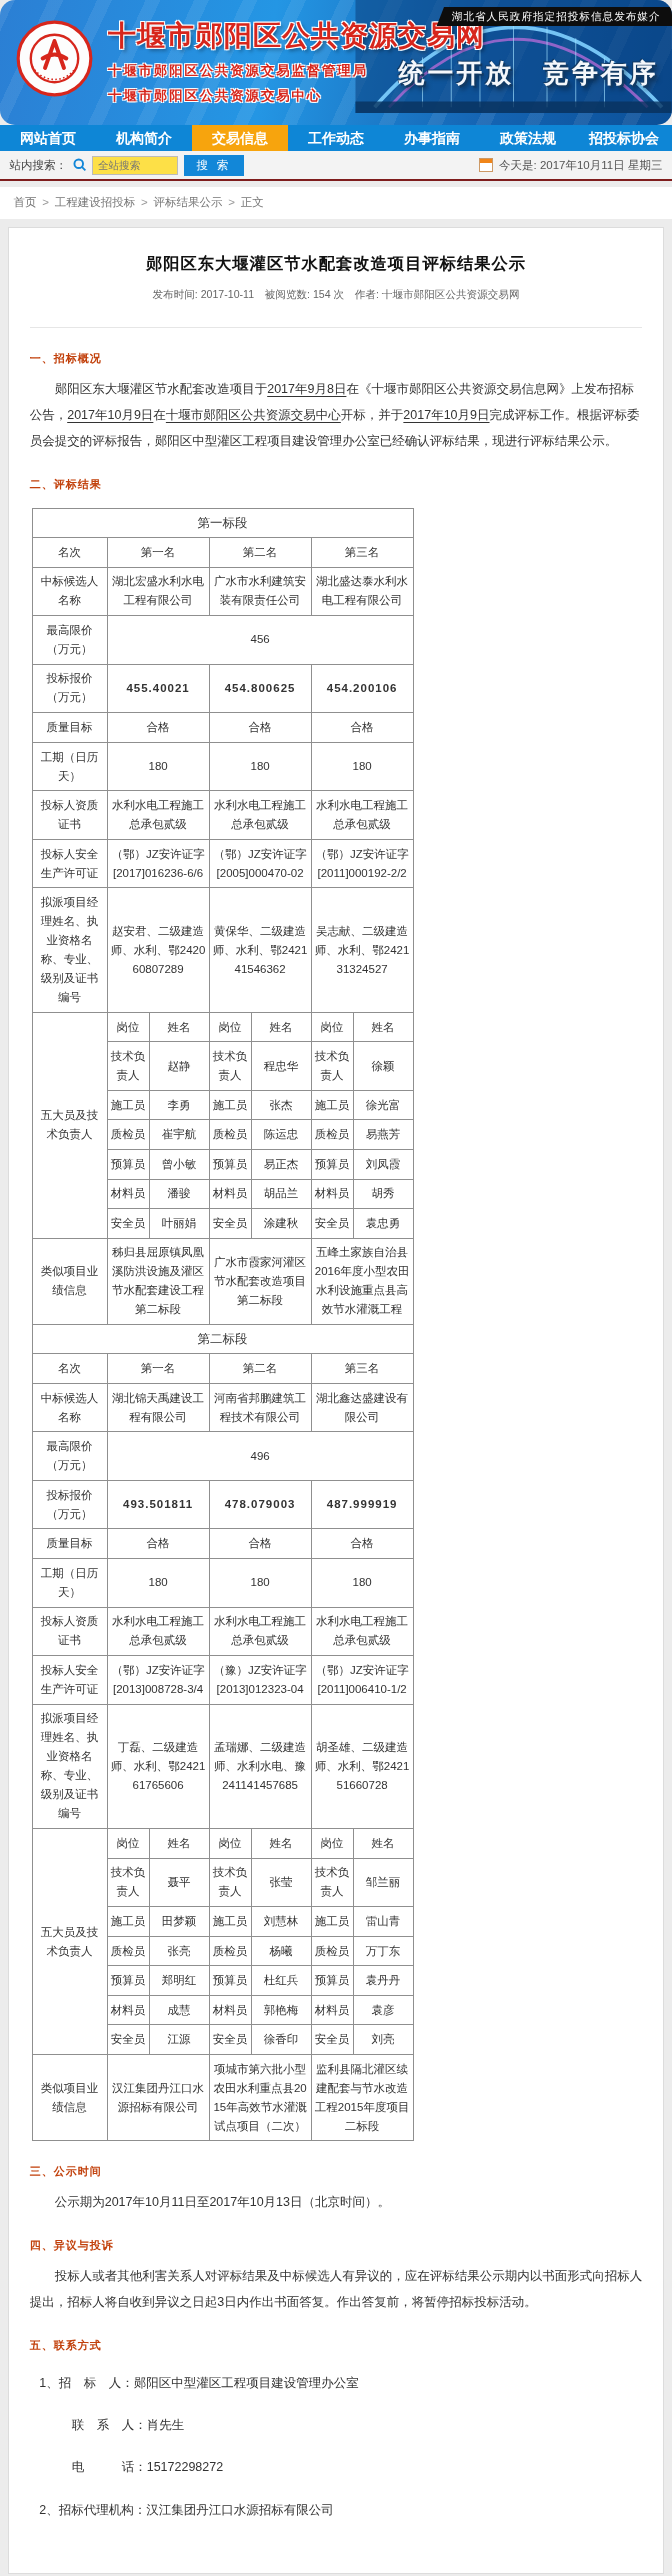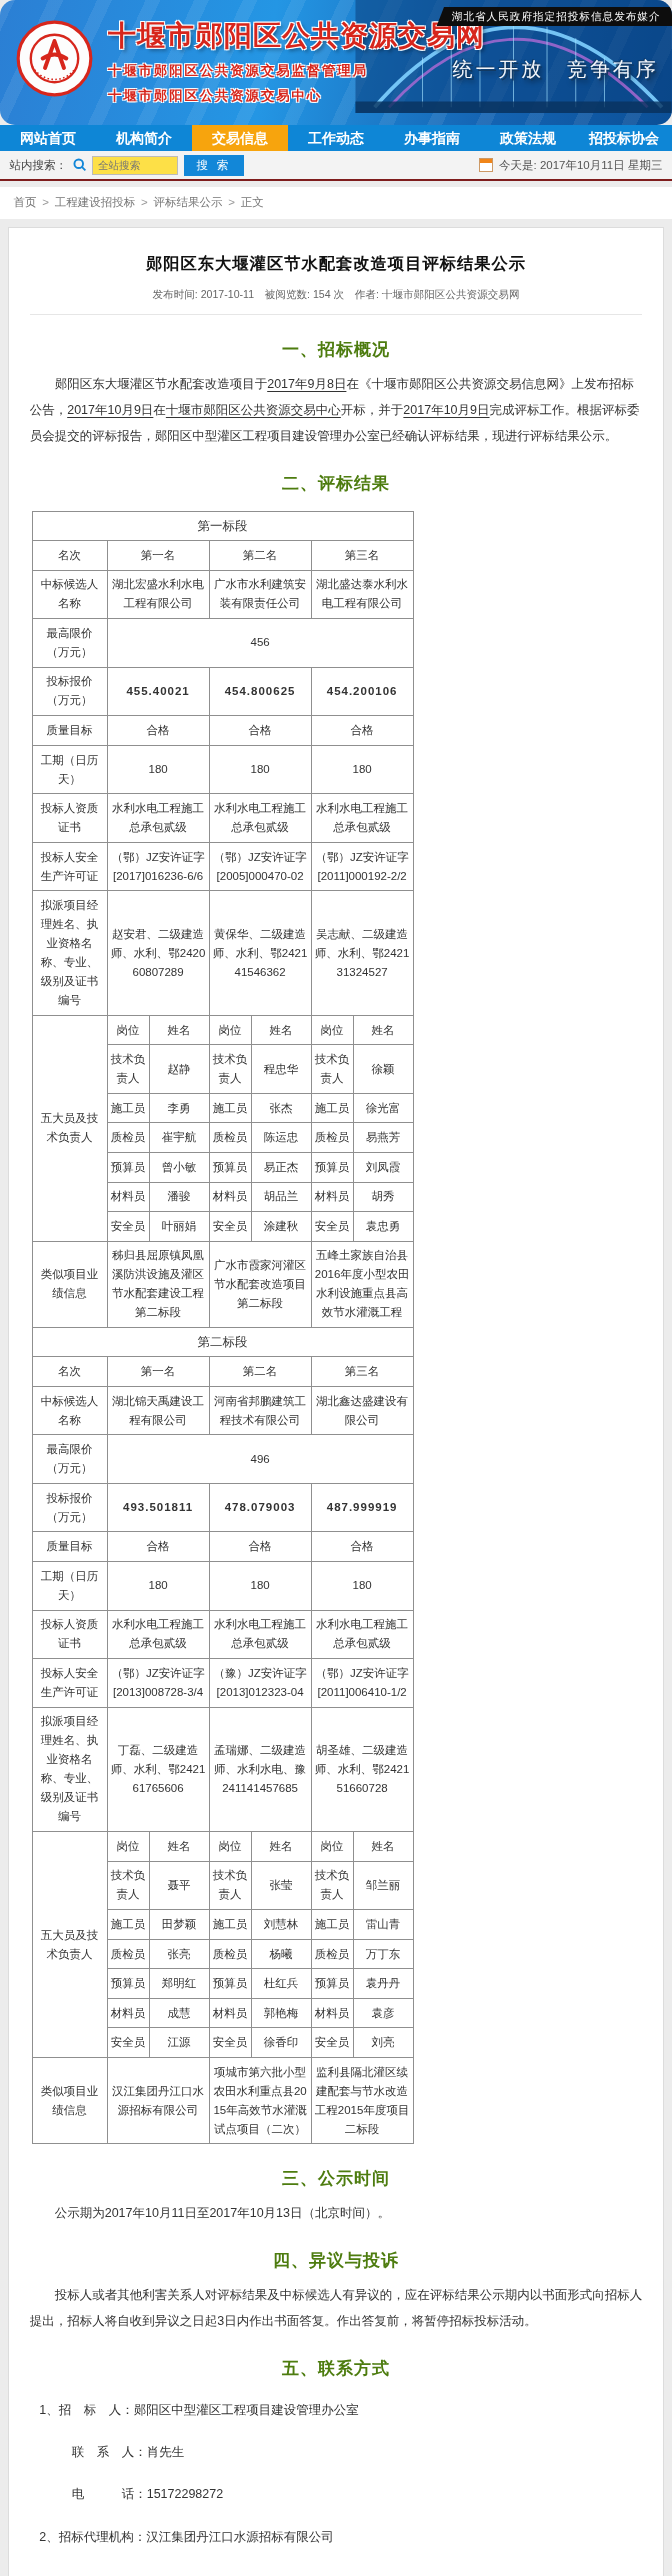--- a/index.html
+++ b/index.html
@@ -14,21 +14,21 @@
   .bridge { position:absolute; right:0; top:0; height:113px; }
   .ribbon { position:absolute; top:6.7px; right:0; background:#0d0d0d; color:#fff;
             font-size:10.6px; padding:2.9px 11.5px 2.9px 15.4px; letter-spacing:1px; z-index:5;
             clip-path:polygon(7.7px 0,100% 0,100% 100%,0 100%); }
   .logo { position:absolute; left:15.4px; top:19px; width:79px; height:79px; z-index:4; }
   .titles { position:absolute; left:108px; top:17.3px; z-index:4; }
   .site-name { font-size:28px; font-weight:bold; color:#d7261c; letter-spacing:1px;
       text-shadow:-1px -1px 0 #fff,1px -1px 0 #fff,-1px 1px 0 #fff,1px 1px 0 #fff,2.9px 2.9px 3.8px rgba(0,0,0,.35); }
   .org { font-size:13.4px; font-weight:bold; color:#d7261c; margin-top:6.7px; letter-spacing:1.9px;
       text-shadow:-1px -1px 0 #fff,1px -1px 0 #fff,-1px 1px 0 #fff,1px 1px 0 #fff; }
-  .slogan { position:absolute; right:13.4px; top:56px; z-index:4; font-size:20px; font-weight:normal;
+  .slogan { position:absolute; right:13.4px; top:56px; z-index:4; font-size:26px; font-weight:bold;
       color:#f4f7fb; letter-spacing:2.9px;
       text-shadow:1.9px 1.9px 0 #123a63,-1px -1px 0 #123a63,2.9px 3.8px 5.8px rgba(0,0,0,.5); }
 
   
   .nav { display:flex; background:#0e86d6; height:26px; }
   .nav-item { flex:1; text-align:center; line-height:26px; color:#fff; font-size:14px;
               font-weight:bold; cursor:pointer; white-space:nowrap; }
   .nav-item.active { background:#f7a40d; }
 
   
@@ -46,22 +46,22 @@
 
   
   .bc { background:#fff; margin-top:5.8px; padding:8.6px 13.4px; font-size:11.5px; color:#777; }
   .bc .item { cursor:pointer; }
   .bc .sep { margin:0 5.8px; color:#999; }
 
   
   .card { background:#fff; border:1px solid #dcdcdc; margin:7.7px; padding:25px 21px 33px; }
   .a-title { text-align:center; font-size:16.3px; font-weight:bold; color:#111; letter-spacing:1px; }
   .a-meta { text-align:center; font-size:10.6px; color:#666; margin:13.4px 0 0;
-            padding-bottom:12px; border-bottom:1px solid #e6e6e6; }
-  h2.sec { font-size:17px; color:#4d7c0f; margin:23px 0 5.8px; letter-spacing:1px;text-align:center; }
+            padding-bottom:25px; border-bottom:1px solid #e6e6e6; }
+  h2.sec { font-size:11px; color:#c2410c; margin:23px 0 5.8px; letter-spacing:1px; }
   p.body { text-indent:2em; font-size:12.5px; color:#333; line-height:2.1; margin:9.6px 0; }
   p.body u { text-underline-offset:2.9px; }
 
   
   table.rt { border-collapse:collapse; table-layout:fixed; width:377px; margin:15.4px 0 19px 1.9px;
              font-size:11.5px; color:#333; text-align:center; }
   table.rt td { border:1px solid #8f8f8f; padding:4.8px 2.9px; line-height:1.65; vertical-align:middle;
                 word-break:break-all; background:#fff; }
   table.rt td.band { font-size:12.5px; padding:3.8px; }
   table.rt td.num { font-weight:bold; letter-spacing:1px; }

